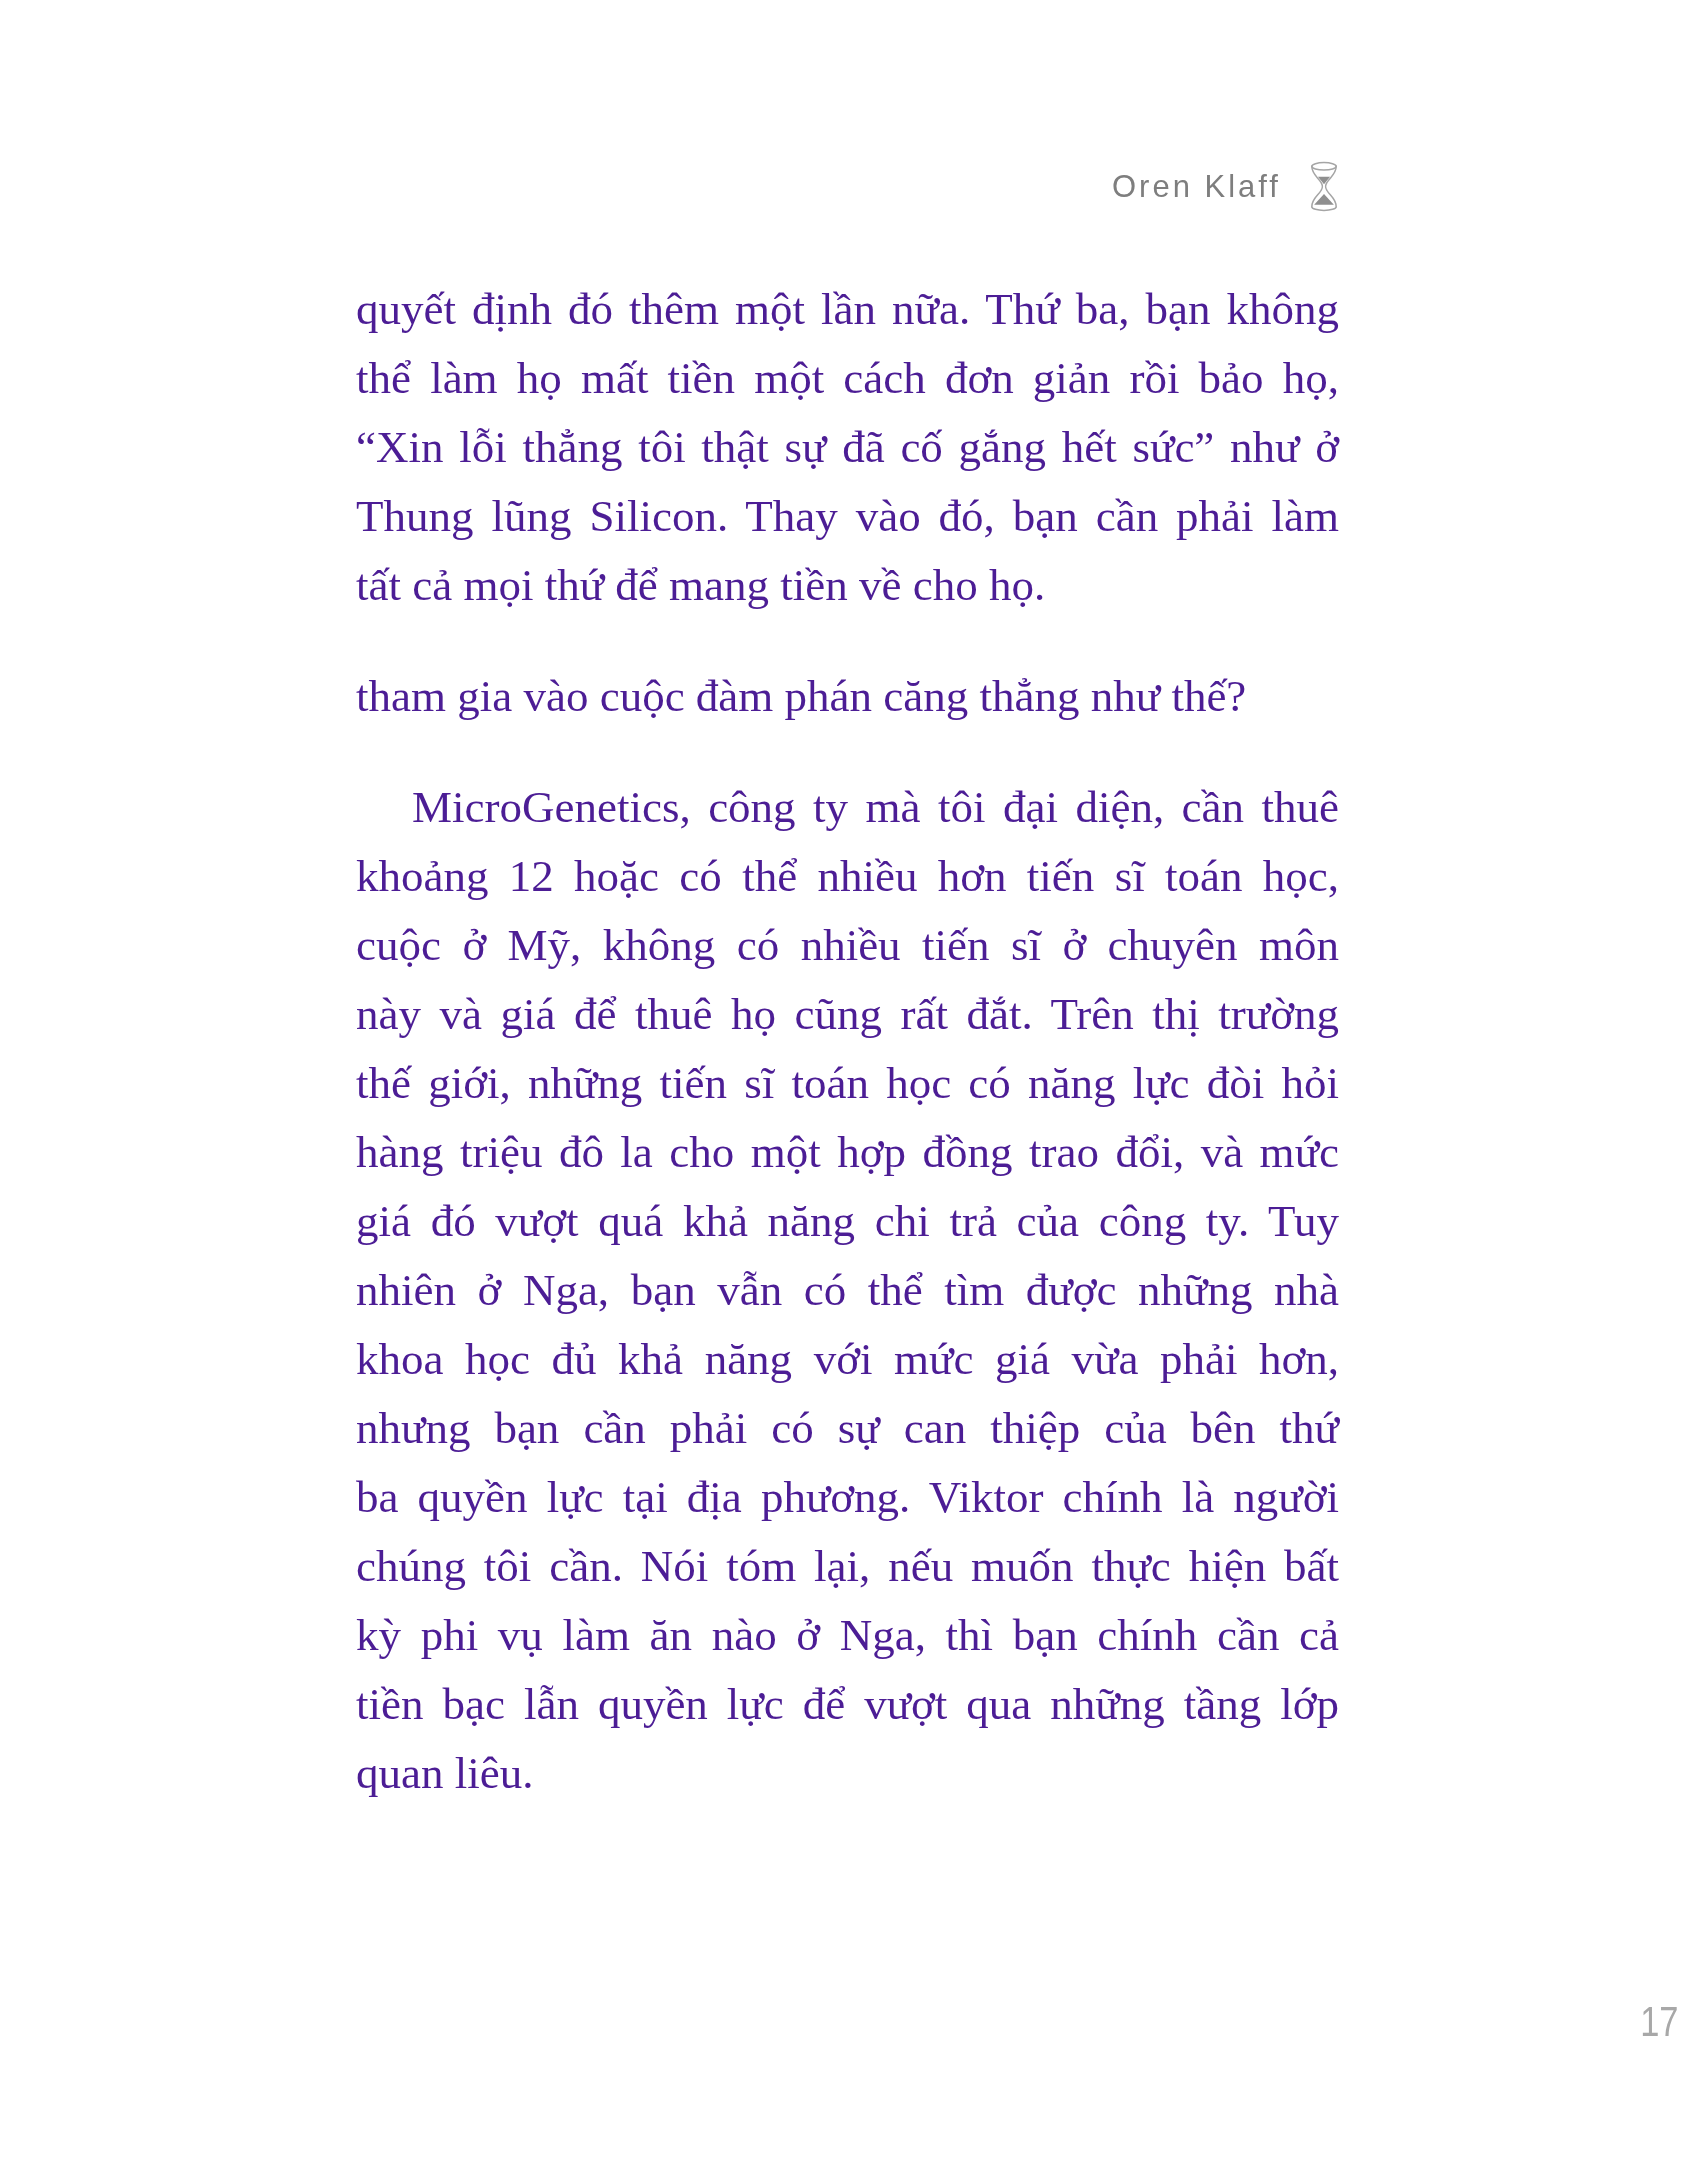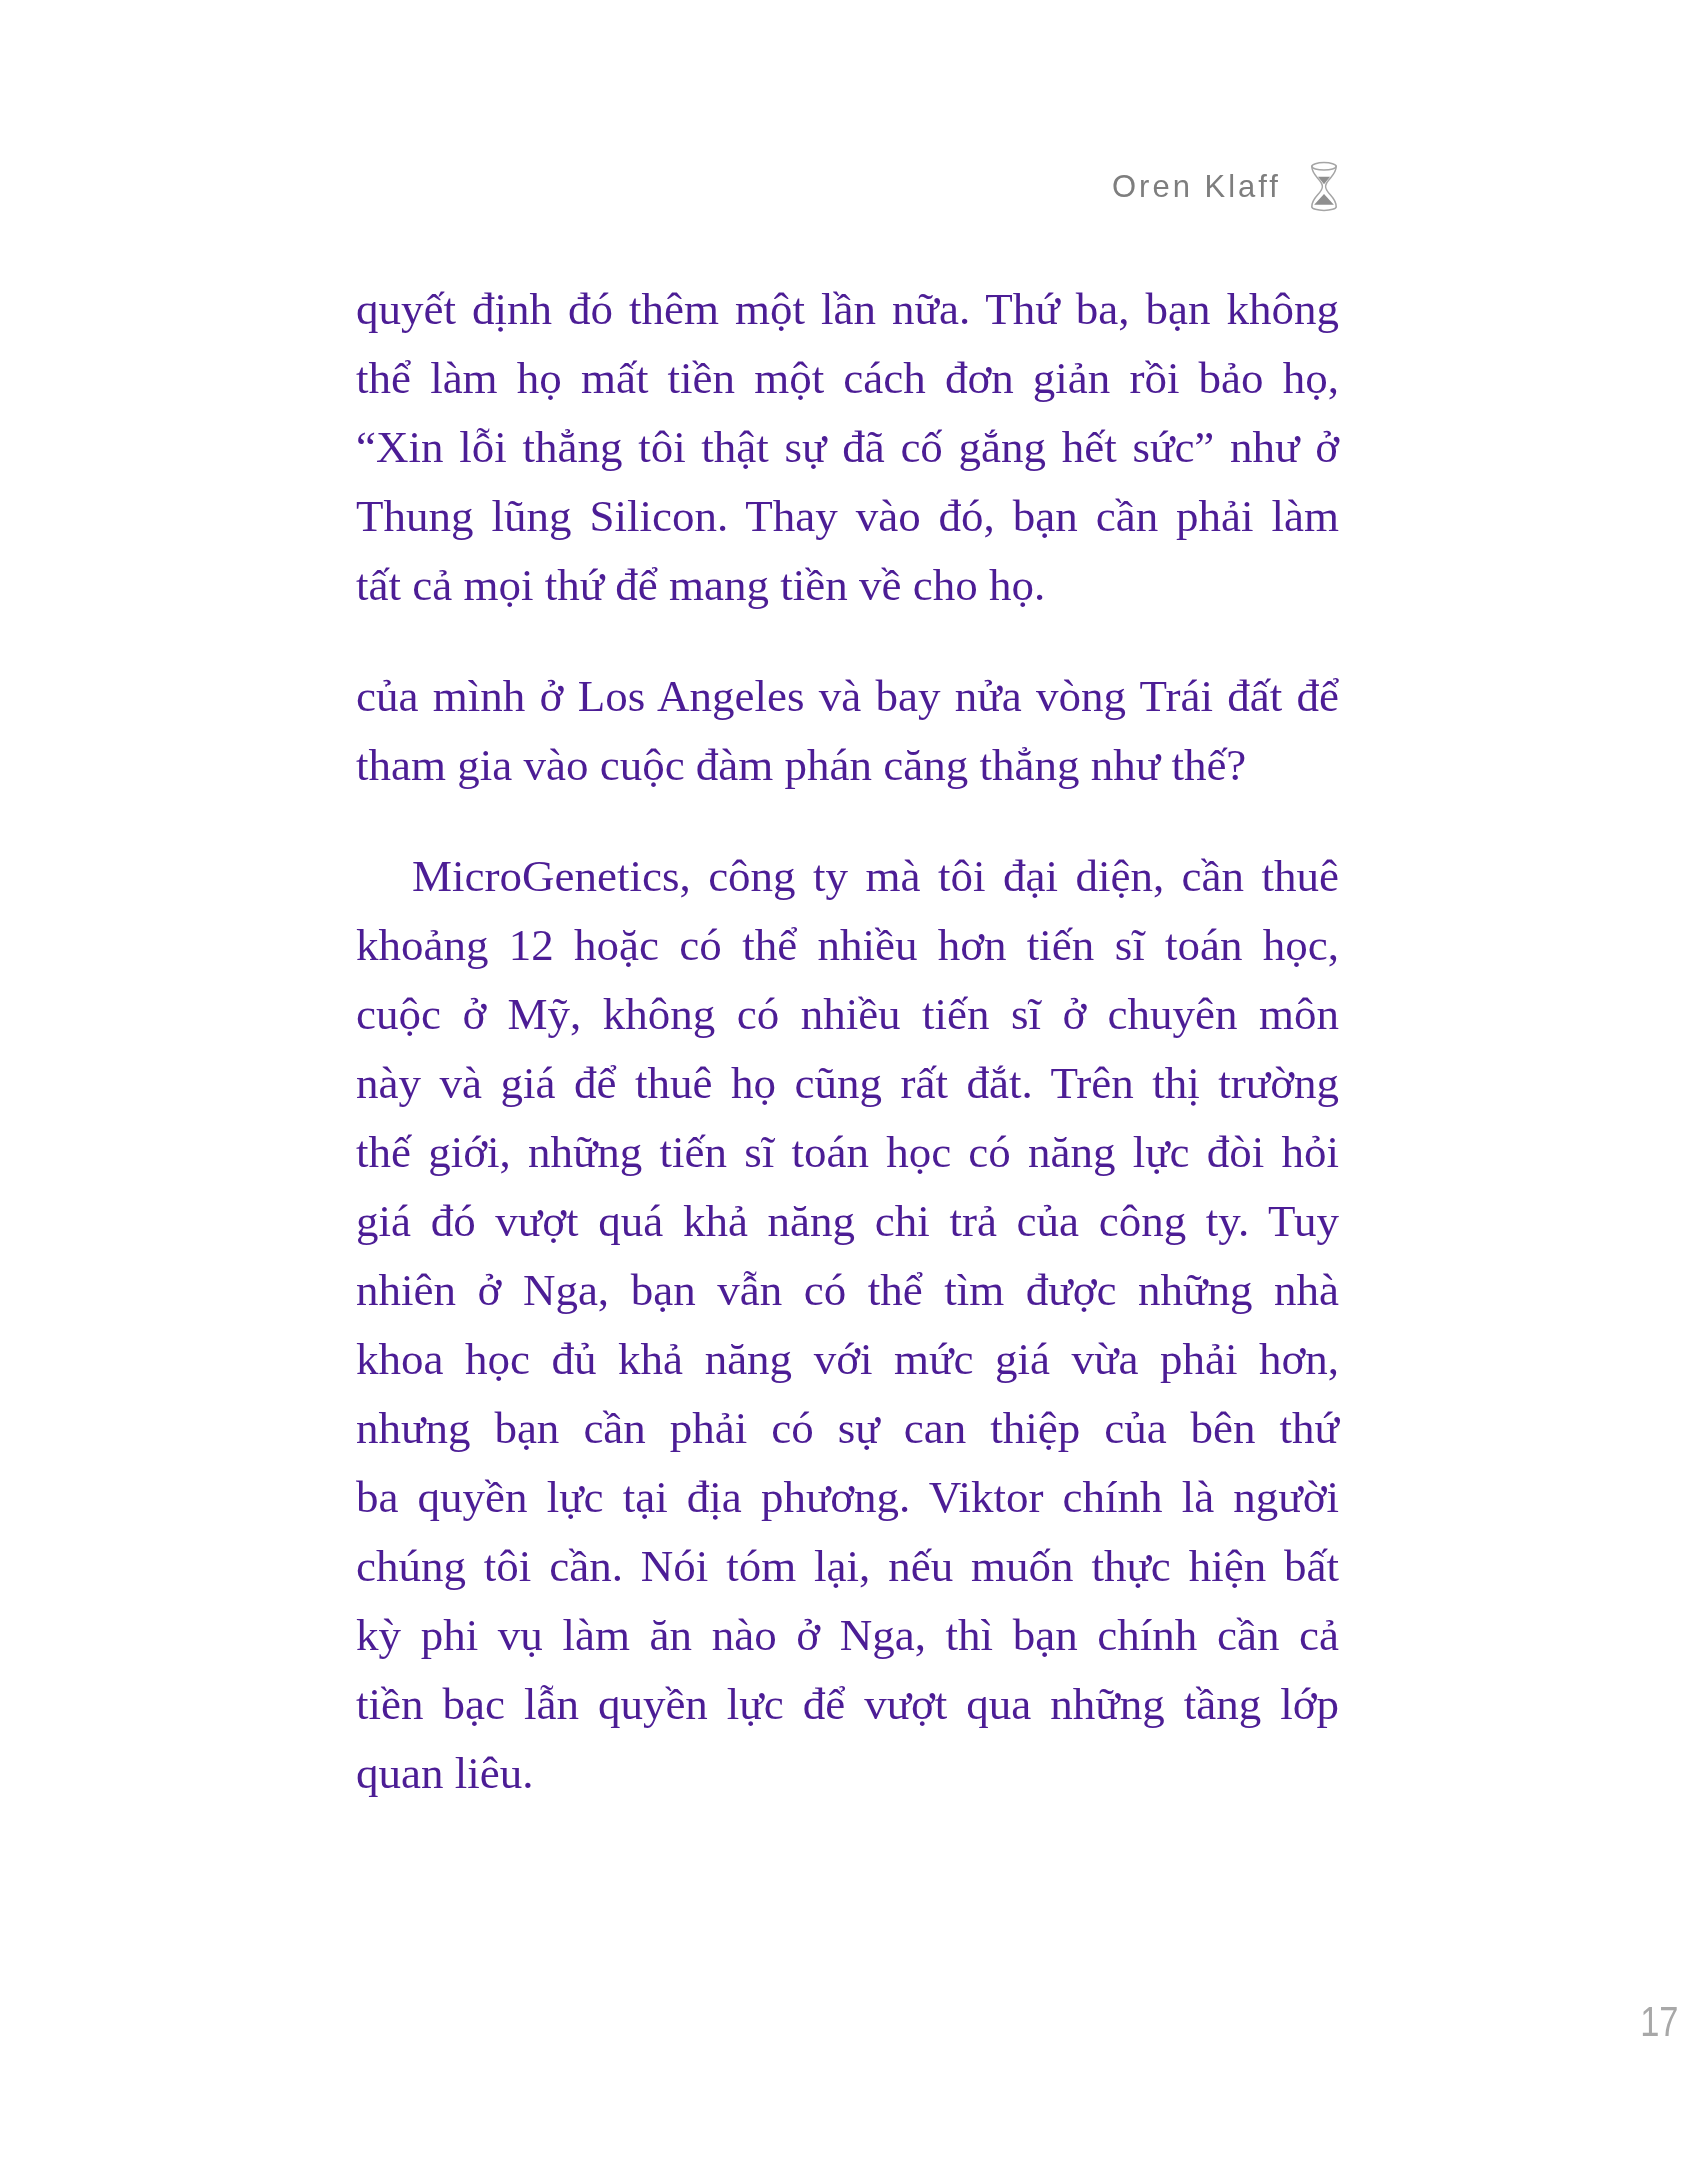--- a/index.html
+++ b/index.html
@@ -102,30 +102,30 @@
 
     <section class="para">
       <div class="line">quyết định đó thêm một lần nữa. Thứ ba, bạn không</div>
       <div class="line">thể làm họ mất tiền một cách đơn giản rồi bảo họ,</div>
       <div class="line">“Xin lỗi thẳng tôi thật sự đã cố gắng hết sức” như ở</div>
       <div class="line">Thung lũng Silicon. Thay vào đó, bạn cần phải làm</div>
       <div class="line par-end">tất cả mọi thứ để mang tiền về cho họ.</div>
     </section>
 
     <section class="para">
-      <div class="line">của mình ở Los Angeles và bay nửa vòng Trái đất để</div>
       <div class="line par-end">tham gia vào cuộc đàm phán căng thẳng như thế?</div>
     </section>
 
     <section class="para">
       <div class="line indent">MicroGenetics, công ty mà tôi đại diện, cần thuê</div>
       <div class="line">khoảng 12 hoặc có thể nhiều hơn tiến sĩ toán học,</div>
       <div class="line">cuộc ở Mỹ, không có nhiều tiến sĩ ở chuyên môn</div>
       <div class="line">này và giá để thuê họ cũng rất đắt. Trên thị trường</div>
       <div class="line">thế giới, những tiến sĩ toán học có năng lực đòi hỏi</div>
+      <div class="line">hàng triệu đô la cho một hợp đồng trao đổi, và mức</div>
       <div class="line">giá đó vượt quá khả năng chi trả của công ty. Tuy</div>
       <div class="line">nhiên ở Nga, bạn vẫn có thể tìm được những nhà</div>
       <div class="line">khoa học đủ khả năng với mức giá vừa phải hơn,</div>
       <div class="line">nhưng bạn cần phải có sự can thiệp của bên thứ</div>
       <div class="line">ba quyền lực tại địa phương. Viktor chính là người</div>
       <div class="line">chúng tôi cần. Nói tóm lại, nếu muốn thực hiện bất</div>
       <div class="line">kỳ phi vụ làm ăn nào ở Nga, thì bạn chính cần cả</div>
       <div class="line">tiền bạc lẫn quyền lực để vượt qua những tầng lớp</div>
       <div class="line par-end">quan liêu.</div>
     </section>

